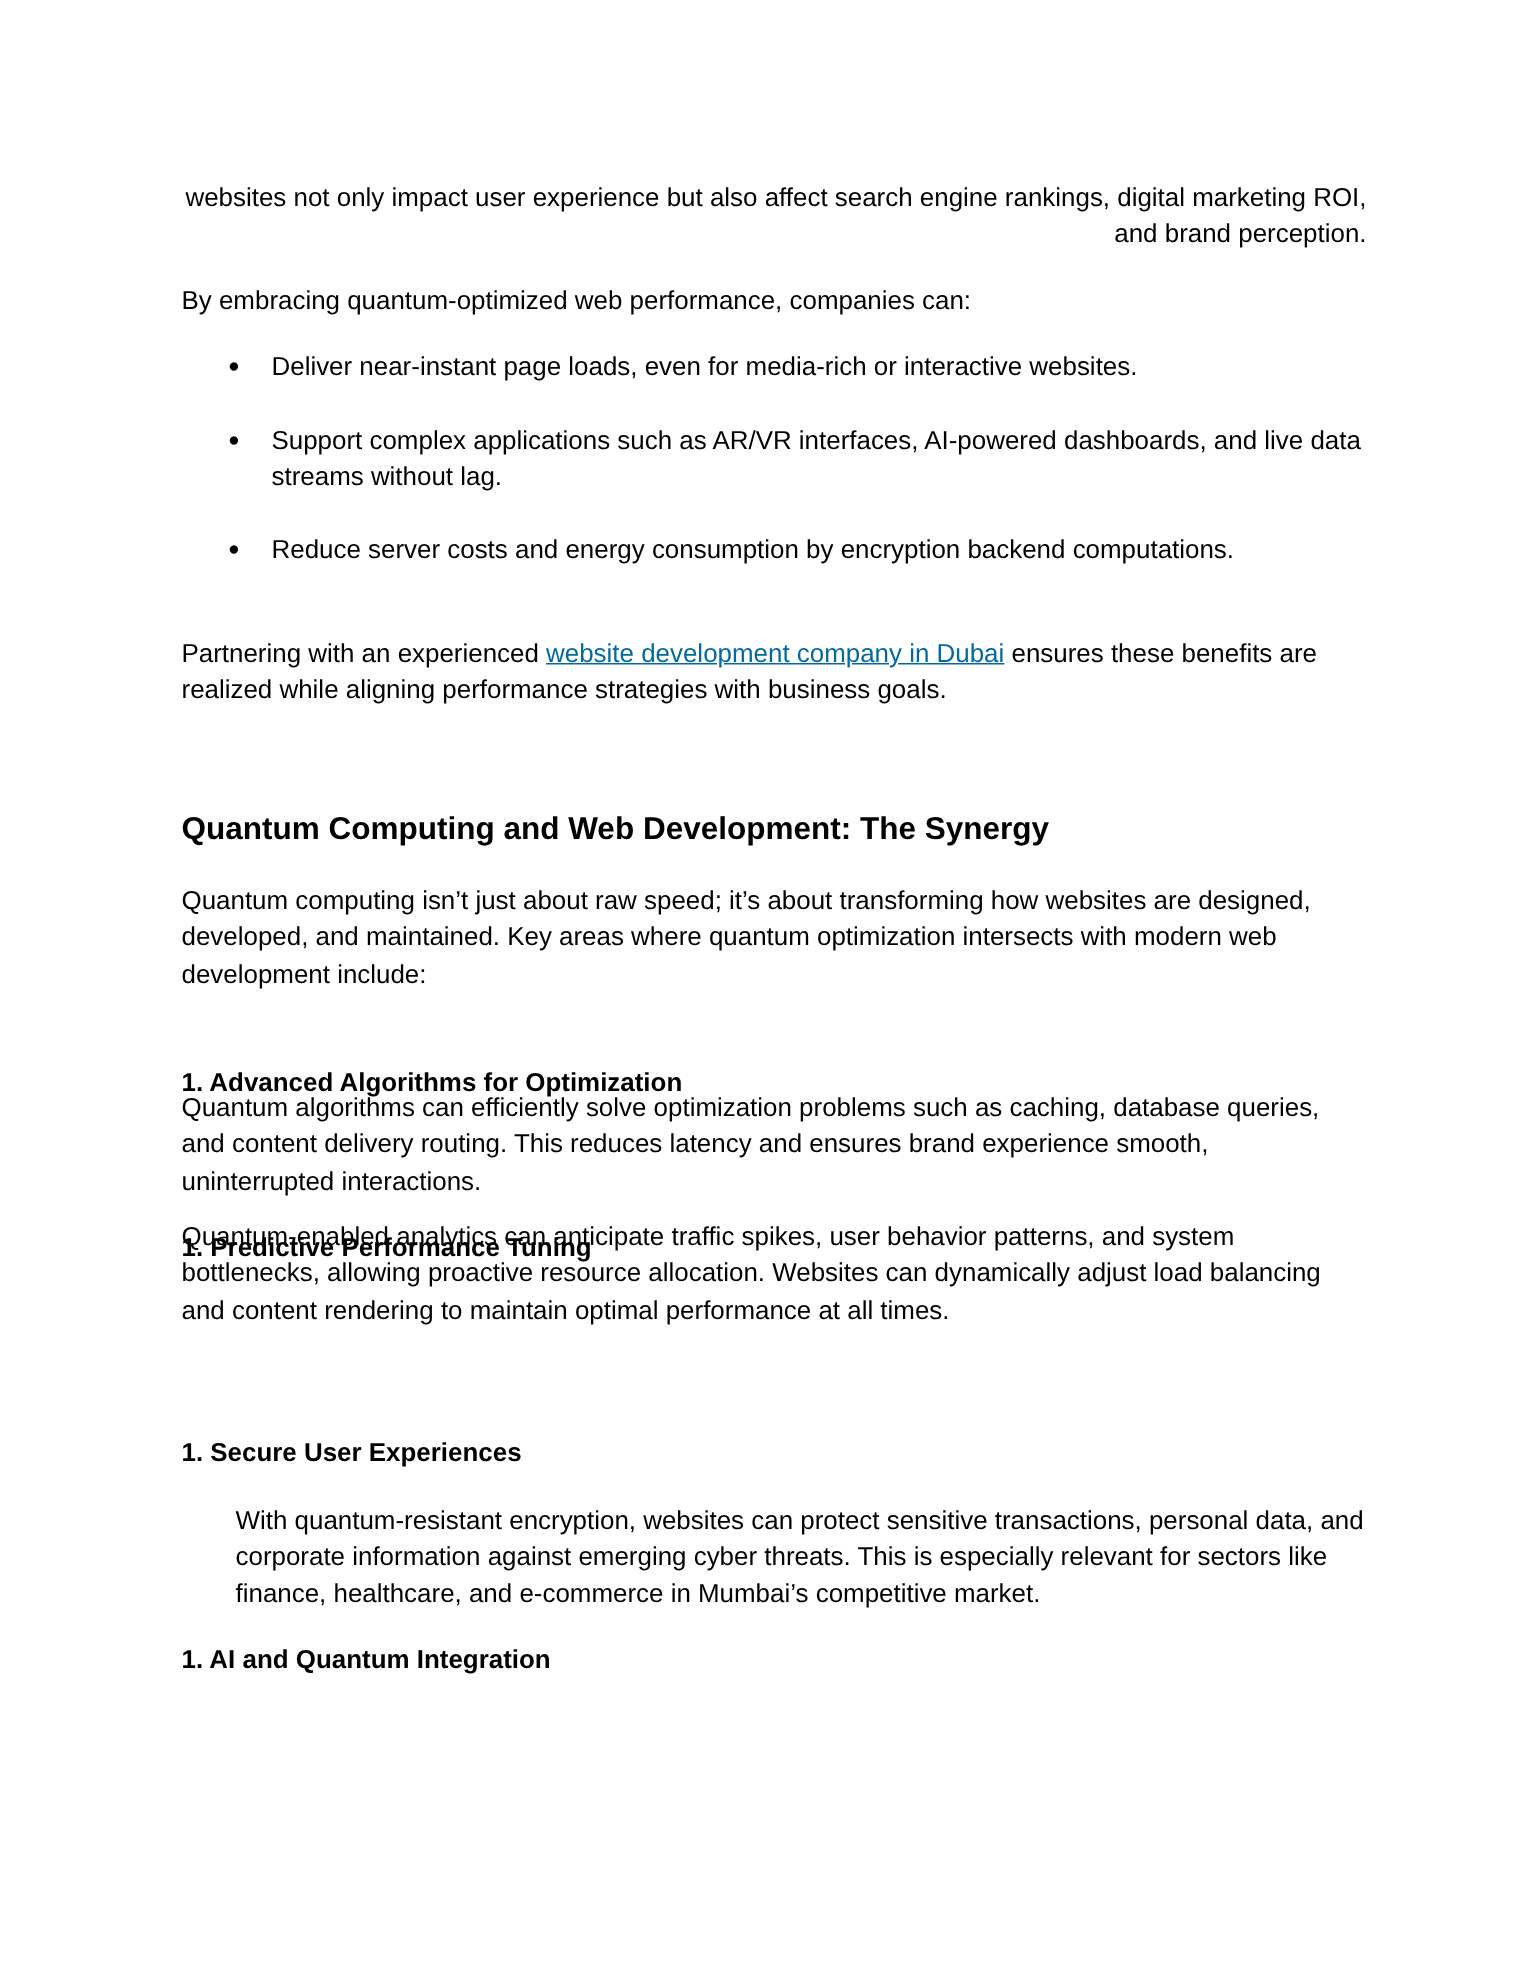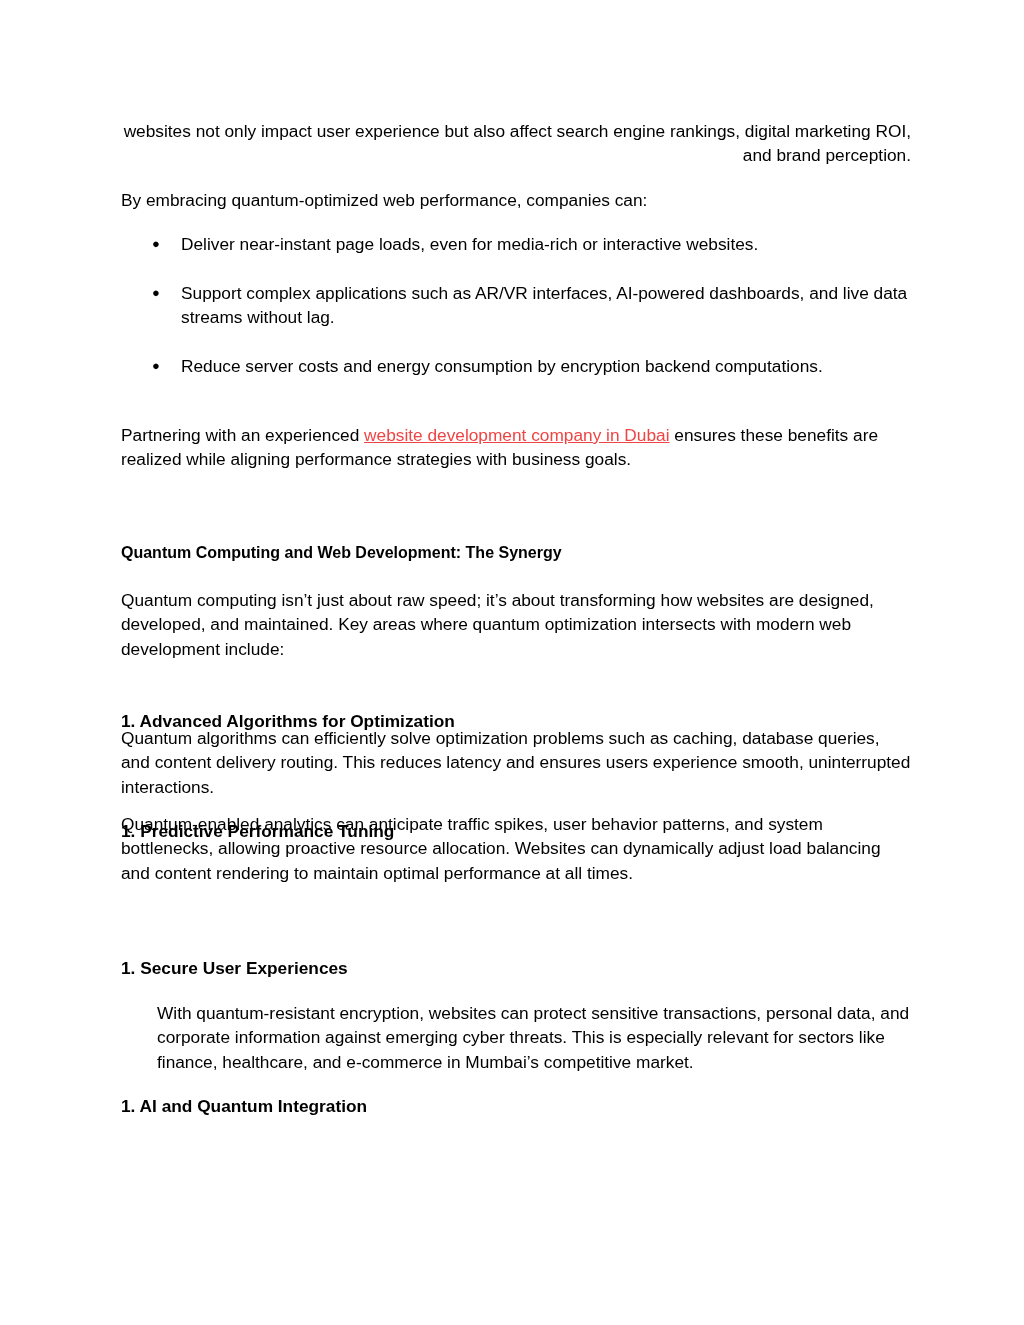--- a/index.html
+++ b/index.html
@@ -1,25 +1,25 @@
 <!DOCTYPE html>
 <html><head>
 <meta charset="utf-8">
 <style>
   html, body { margin: 0; padding: 0; background: #ffffff; }
   body { width: 1024px; height: 1325px; position: relative; overflow: hidden;
          font-family: "Liberation Sans", sans-serif; color: #000; }
   .page { position: absolute; left: 121px; top: 0; width: 790px; }
   .p { position: absolute; left: 0; width: 790px; font-size: 17.3px; line-height: 24.3px; margin: 0; }
-  .h2 { position: absolute; left: 0; font-size: 16px; font-weight: bold; margin: 0; line-height: 26px; }
+  .h2 { position: absolute; left: 0; font-size: 21px; font-weight: bold; margin: 0; line-height: 26px; }
   .h3 { position: absolute; left: 0; font-size: 17.3px; font-weight: bold; margin: 0; line-height: 24px; }
   .bullet { position: absolute; left: 31px; width: 760px; font-size: 17.3px; line-height: 24.3px; }
   .bullet .dot { position: absolute; left: 0; top: 0; font-size: 13px; }
   .bullet .txt { display: block; margin-left: 29px; }
-  a.link { color: #ef4444; text-decoration: underline; }
+  a.link { color: #0369a1; text-decoration: underline; }
 </style>
 </head>
 <body>
 
 <div class="page">
 
   <p class="p" style="top:119px;text-align:right;">websites not only impact user experience but also affect search engine rankings, digital marketing ROI, and brand perception.</p>
 
   <p class="p" style="top:188px;">By embracing quantum-optimized web performance, companies can:</p>
 
@@ -36,21 +36,21 @@
     <span class="txt">Reduce server costs and energy consumption by encryption backend computations.</span>
   </div>
 
   <p class="p" style="top:423px;"><span>Partnering with an experienced </span><a class="link">website development company in Dubai</a><span> ensures these benefits are realized while aligning performance strategies with business goals.</span></p>
 
   <h2 class="h2" style="top:540px;">Quantum Computing and Web Development: The Synergy</h2>
 
   <p class="p" style="top:588px;">Quantum computing isn’t just about raw speed; it’s about transforming how websites are designed, developed, and maintained. Key areas where quantum optimization intersects with modern web development include:</p>
 
   <h3 class="h3" style="top:681px;margin-top:28px;">1. Advanced Algorithms for Optimization</h3>
-  <p class="p" style="top:726px;">Quantum algorithms can efficiently solve optimization problems such as caching, database queries, and content delivery routing. This reduces latency and ensures users experience smooth, uninterrupted interactions.</p>
+  <p class="p" style="top:726px;">Quantum algorithms can efficiently solve optimization problems such as caching, database queries, and content delivery routing. This reduces latency and ensures brand experience smooth, uninterrupted interactions.</p>
 
   <h3 class="h3" style="top:819px;">1. Predictive Performance Tuning</h3>
   <p class="p" style="top:812px;">Quantum-enabled analytics can anticipate traffic spikes, user behavior patterns, and system bottlenecks, allowing proactive resource allocation. Websites can dynamically adjust load balancing and content rendering to maintain optimal performance at all times.</p>
 
   <h3 class="h3" style="top:956px;">1. Secure User Experiences</h3>
   <p class="p" style="top:1001px;margin-left:36px;">With quantum-resistant encryption, websites can protect sensitive transactions, personal data, and corporate information against emerging cyber threats. This is especially relevant for sectors like finance, healthcare, and e-commerce in Mumbai’s competitive market.</p>
 
   <h3 class="h3" style="top:1094px;">1. AI and Quantum Integration</h3>
 
 </div>

